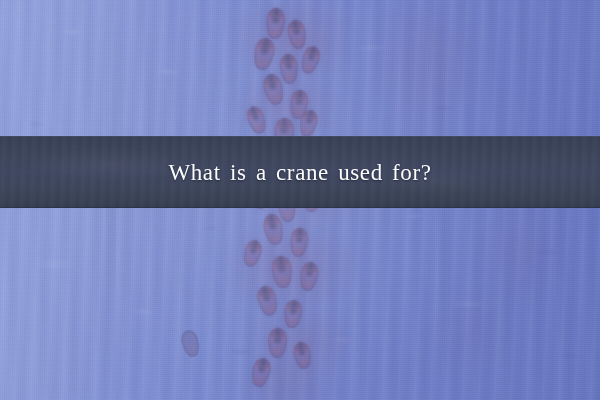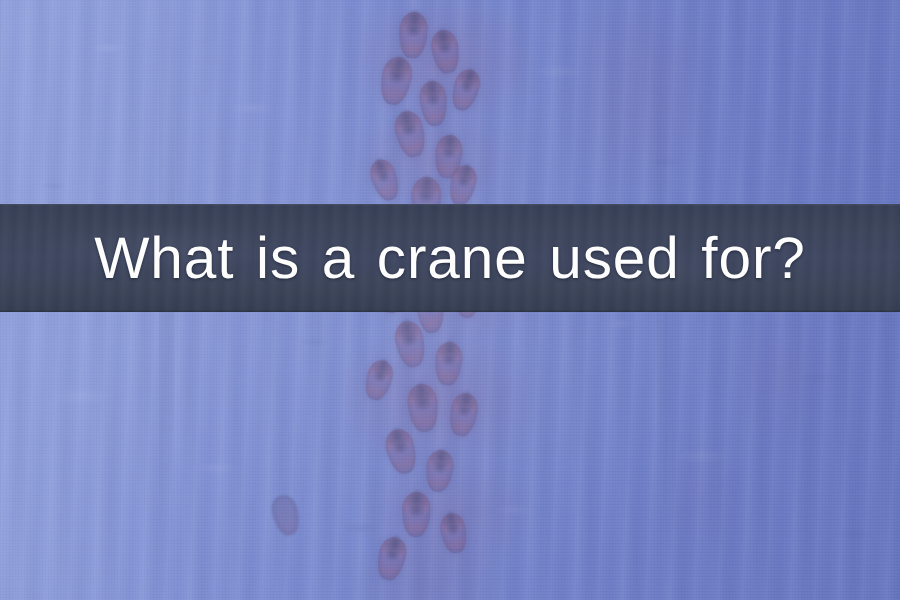--- a/index.html
+++ b/index.html
@@ -240,22 +240,22 @@
         rgba(255,255,255,0.00) 10px),
       radial-gradient(ellipse 120px 24px at 18% 40%, rgba(255,255,255,0.035), transparent 70%),
       radial-gradient(ellipse 90px 20px at 72% 62%, rgba(255,255,255,0.028), transparent 70%);
     pointer-events: none;
   }
 
   #question-text {
     position: relative;
     z-index: 2;
     color: #fdfdfd;
-    font-family: Liberation Sans, sans-serif;
-    font-size: 39px;
+    font-family: Liberation Serif, serif;
+    font-size: 23px;
     font-weight: 400;
     letter-spacing: 0.6px;
     word-spacing: 3px;
     line-height: 1;
     white-space: nowrap;
     text-shadow: 0 1px 2px rgba(12,16,34,0.55);
     user-select: none;
   }
 </style>
 </head>

